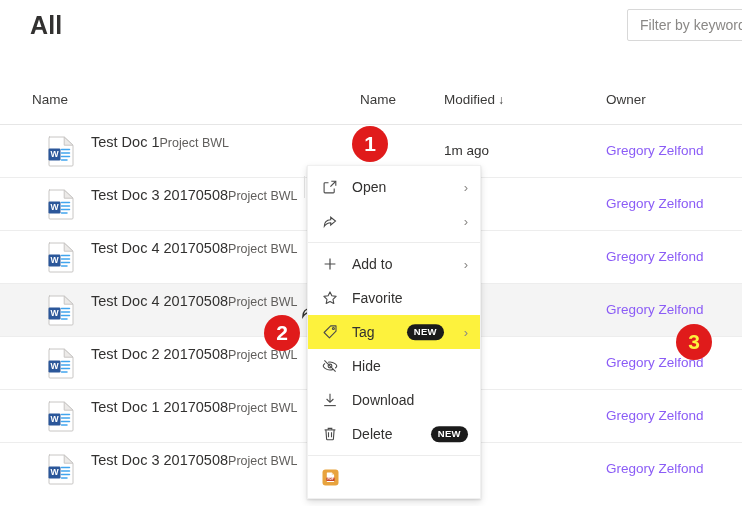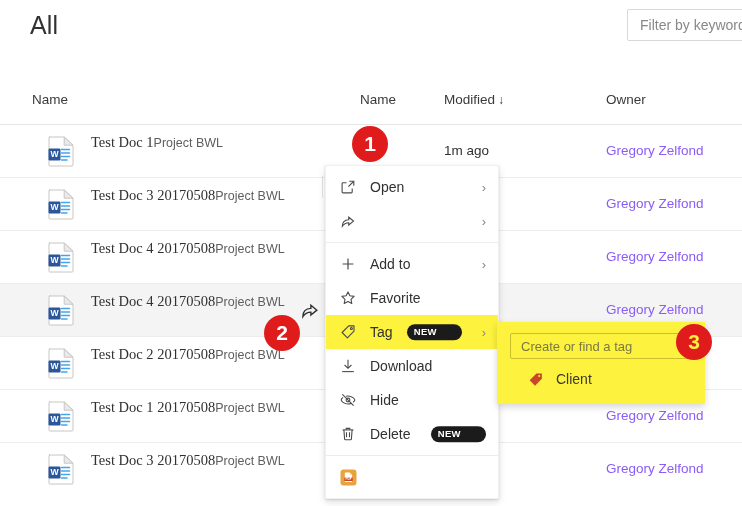--- a/index.html
+++ b/index.html
@@ -8,21 +8,21 @@
     overflow: hidden;
     background: #ffffff;
     font-family: "Liberation Sans", sans-serif;
     color: #323130;
   }
   #root { position: relative; width: 742px; height: 506px; background: #fff; }
 
   
   .page-title {
     position: absolute; left: 30px; top: 11px;
-    font-size: 25px; font-weight: 400; color: #323130;
+    font-size: 25px; font-weight: 700; color: #323130;
     letter-spacing: .1px;
   }
   .filter-box {
     position: absolute; left: 627px; top: 9px;
     width: 160px; height: 32px;
     border: 1px solid #d8d8d8; border-radius: 2px;
     background: #fff;
     display: flex; align-items: center;
   }
   .filter-box input {
@@ -56,38 +56,38 @@
   .row:first-child { border-top: 1px solid #e6e6e6; }
   .row.hovered { background: #f4f4f4; }
 
   .file-icon {
     position: absolute; left: 47px; top: 11px;
     width: 28px; height: 31px;
   }
   .cell-name {
     position: absolute; left: 91px; top: 8px;
   }
-  .cell-name .t1 { font-size: 14.5px; color: #323130; line-height: 19px; white-space: nowrap; font-family: Liberation Serif, serif; }
+  .cell-name .t1 { font-size: 14.5px; color: #323130; line-height: 19px; white-space: nowrap; }
   .cell-name .t2 { font-size: 12.5px; color: #605e5c; line-height: 17px; margin-top: 1px; white-space: nowrap; }
   .cell-modified {
     position: absolute; left: 444px; top: 18px;
     font-size: 13.5px; color: #323130; white-space: nowrap;
   }
   .cell-owner {
     position: absolute; left: 606px; top: 18px;
     font-size: 13.5px; color: #8b5cf6; white-space: nowrap;
   }
   .row-share-icon {
     position: absolute; left: 300px; top: 16px;
     width: 20px; height: 20px; color: #323130;
   }
 
   
   .ctx-menu {
-    position: absolute; left: 325px; top: 165px;
+    position: absolute; left: 307px; top: 165px;
     width: 174px;
     background: #ffffff;
     box-shadow: 0 3.2px 7.2px rgba(0,0,0,.132), 0 .6px 1.8px rgba(0,0,0,.108);
     border: 1px solid #f0f0f0;
     padding: 4px 0 4px 0;
     z-index: 30;
   }
   .mi {
     position: relative;
     height: 34px;
@@ -104,21 +104,21 @@
   }
   .mi .mi-label { flex: 1; }
   .mi .chev {
     position: absolute; right: 12px; top: 50%; transform: translateY(-50%);
     color: #8a8886; font-size: 13px;
   }
   .mi .newpill {
     position: absolute; right: 36px; top: 50%; transform: translateY(-50%);
     background: #1b1b1b; color: #fff;
     font-size: 9.5px; font-weight: 700; letter-spacing: .4px;
-    border-radius: 9px; padding: 3px 25px 3px 7px;
+    border-radius: 9px; padding: 3px 7px 3px 7px;
     line-height: 1;
   }
   .mi .newpill.nochev { right: 12px; }
   .mi-sep { height: 1px; background: #ececec; margin: 4px 0; }
   .mi-divline {
     position: absolute; left: -4px; top: 6px; bottom: 6px;
     width: 1px; background: #dcdcdc;
   }
 
   
@@ -343,37 +343,37 @@
         </svg>
       </span>
       <span class="mi-label">Tag</span>
       <span class="newpill">NEW</span>
       <span class="chev">›</span>
     </div>
 
     <div class="mi">
       <span class="mi-icon">
         <svg width="16" height="16" viewBox="0 0 16 16" fill="none" stroke="currentColor" stroke-width="1.1">
-          <path d="M8 1.8v8.4M4.6 7l3.4 3.3L11.4 7"></path>
-            <path d="M2.2 13.6h11.6"></path>
-        </svg>
-      </span>
-      <span class="mi-label">Download</span>
-    </div>
-
-    <div class="mi">
-      <span class="mi-icon">
-        <svg width="16" height="16" viewBox="0 0 16 16" fill="none" stroke="currentColor" stroke-width="1.1">
           <path d="M3 5.4C1.9 6.3 1.2 7.4 1.2 8c0 1 2.7 4 6.8 4 1.3 0 2.4-.3 3.4-.8"></path>
           <path d="M13.2 10.3c1.1-.9 1.6-1.9 1.6-2.3 0-1-2.7-4-6.8-4-.7 0-1.3.1-1.9.2"></path>
           <circle cx="8" cy="8" r="1.9"></circle>
           <path d="M2.4 2.4l11.2 11.2"></path>
         </svg>
       </span>
       <span class="mi-label">Hide</span>
+    </div>
+
+    <div class="mi">
+      <span class="mi-icon">
+        <svg width="16" height="16" viewBox="0 0 16 16" fill="none" stroke="currentColor" stroke-width="1.1">
+          <path d="M8 1.8v8.4M4.6 7l3.4 3.3L11.4 7"></path>
+            <path d="M2.2 13.6h11.6"></path>
+        </svg>
+      </span>
+      <span class="mi-label">Download</span>
     </div>
 
     <div class="mi">
       <span class="mi-icon">
         <svg width="16" height="16" viewBox="0 0 16 16" fill="none" stroke="currentColor" stroke-width="1.1">
           <path d="M2.6 3.9h10.8"></path>
             <path d="M6.2 3.7V2.4h3.6v1.3"></path>
           <path d="M3.9 3.9l.7 9.1c0 .4.4.7.8.7h5.2c.4 0 .8-.3.8-.7l.7-9.1"></path>
           <path d="M6.5 6.2v5M9.5 6.2v5"></path>
         </svg>
@@ -390,32 +390,18 @@
           <rect x="1.5" y="1.5" width="16" height="16" rx="3" fill="#e8a33d"></rect>
           <path d="M6.4 4.4h4.4l2.3 2.3v6.6a.6.6 0 0 1-.6.6H6.4a.6.6 0 0 1-.6-.6V5a.6.6 0 0 1 .6-.6z" fill="#fff"></path>
           <path d="M10.8 4.4l2.3 2.3h-2.3z" fill="#f3d3a0"></path>
           <rect x="5.3" y="9.4" width="8.4" height="3.6" rx=".6" fill="#c8452a"></rect>
           <text x="9.5" y="12.2" font-size="3.1" fill="#fff" text-anchor="middle" font-family="Liberation Sans, sans-serif" font-weight="bold">PDF</text>
         </svg>
       </span>
     </div>
   </div>
 
-  <div class="submenu">
-    <div class="submenu-input">
-      <input type="text" placeholder="Create or find a tag" style="">
-    </div>
-    <div class="sub-item">
-      <span class="tag-ico">
-        <svg width="17" height="17" viewBox="0 0 16 16">
-          <path d="M8.9 2.3H14v5.1L7.6 13.8 2.5 8.7z" fill="#c9462b"></path>
-          <circle cx="11.5" cy="4.7" r=".95" fill="#fdf23d"></circle>
-        </svg>
-      </span>
-      <span>Client</span>
-    </div>
-  </div>
 
   <div class="badge badge-1">1</div>
   <div class="badge badge-2">2</div>
   <div class="badge badge-3">3</div>
 
 </div>
 
 </body></html>

